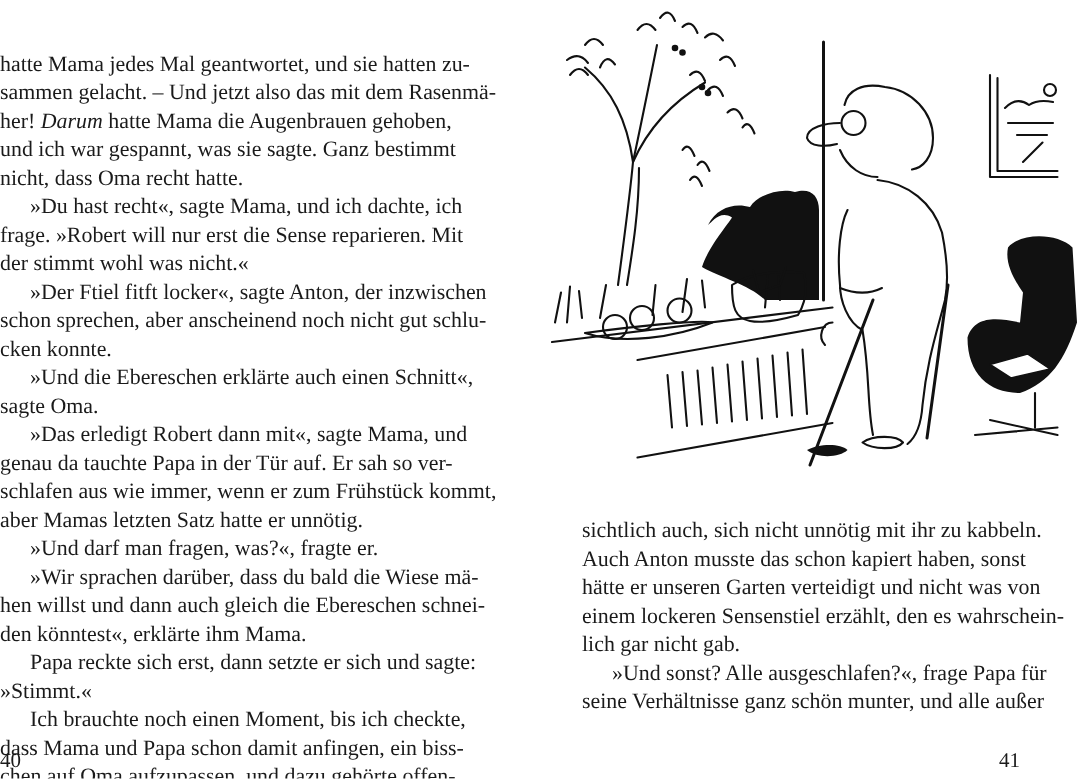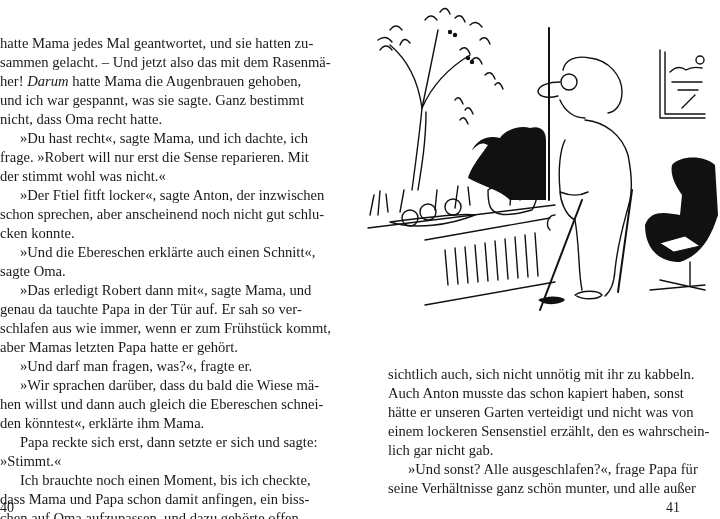--- a/index.html
+++ b/index.html
@@ -5,21 +5,21 @@
     html, body { margin: 0; padding: 0; }
     body {
       width: 720px; height: 519px; background: #ffffff; position: relative; overflow: hidden;
       font-family: "Liberation Serif", "DejaVu Serif", serif; color: #1a1a1a;
     }
     .page { position: absolute; top: 0; height: 430px; }
     .page-left { left: 0; width: 360px; }
     .page-right { left: 360px; width: 360px; }
     .textblock { position: absolute; font-size: 14.6px; line-height: 19px; }
     .left-text { left: 0; top: 34px; width: 290px; }
-    .right-text { left: 28px; top: 365px; width: 292px; }
+    .right-text { left: 28px; top: 345px; width: 292px; }
     .line { display: block; white-space: nowrap; text-align: justify; text-align-last: justify; height: 19px; }
     .line.last { text-align-last: left; }
     .line.indent { padding-left: 20px; }
     .page-number { position: absolute; top: 500px; font-size: 14px; }
     .pn-left { left: 0; }
     .pn-right { right: 40px; }
     .illustration { position: absolute; left: 0; top: 0; width: 360px; height: 320px; }
     em { font-style: italic; }
   </style>
 </head>
@@ -36,21 +36,21 @@
     <span class="line">frage. »Robert will nur erst die Sense reparieren. Mit</span>
     <span class="line last">der stimmt wohl was nicht.«</span>
     <span class="line indent">»Der Ftiel fitft locker«, sagte Anton, der inzwischen</span>
     <span class="line">schon sprechen, aber anscheinend noch nicht gut schlu-</span>
     <span class="line last">cken konnte.</span>
     <span class="line indent">»Und die Ebereschen erklärte auch einen Schnitt«,</span>
     <span class="line last">sagte Oma.</span>
     <span class="line indent">»Das erledigt Robert dann mit«, sagte Mama, und</span>
     <span class="line">genau da tauchte Papa in der Tür auf. Er sah so ver-</span>
     <span class="line">schlafen aus wie immer, wenn er zum Frühstück kommt,</span>
-    <span class="line last">aber Mamas letzten Papa hatte er gehört.</span>
+    <span class="line last">aber Mamas letzten Satz hatte er unnötig.</span>
     <span class="line indent last">»Und darf man fragen, was?«, fragte er.</span>
     <span class="line indent">»Wir sprachen darüber, dass du bald die Wiese mä-</span>
     <span class="line">hen willst und dann auch gleich die Ebereschen schnei-</span>
     <span class="line last">den könntest«, erklärte ihm Mama.</span>
     <span class="line indent">Papa reckte sich erst, dann setzte er sich und sagte:</span>
     <span class="line last">»Stimmt.«</span>
     <span class="line indent">Ich brauchte noch einen Moment, bis ich checkte,</span>
     <span class="line">dass Mama und Papa schon damit anfingen, ein biss-</span>
     <span class="line">chen auf Oma aufzupassen, und dazu gehörte offen-</span>
   </div>

